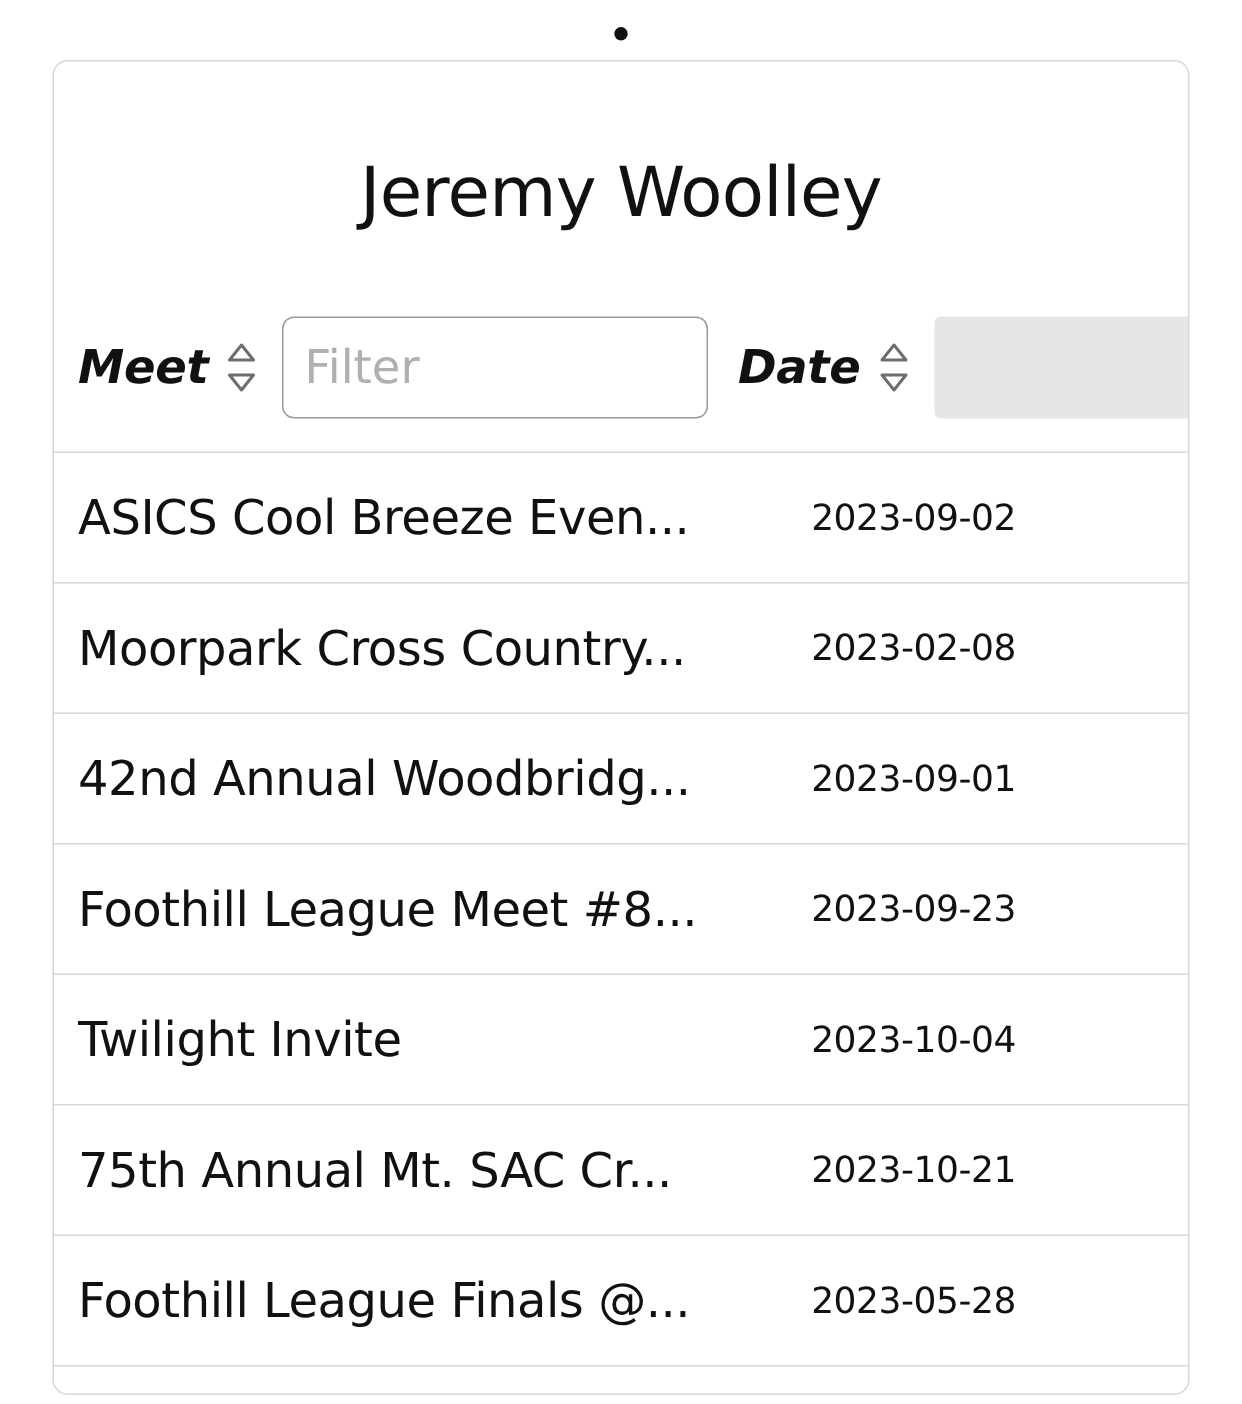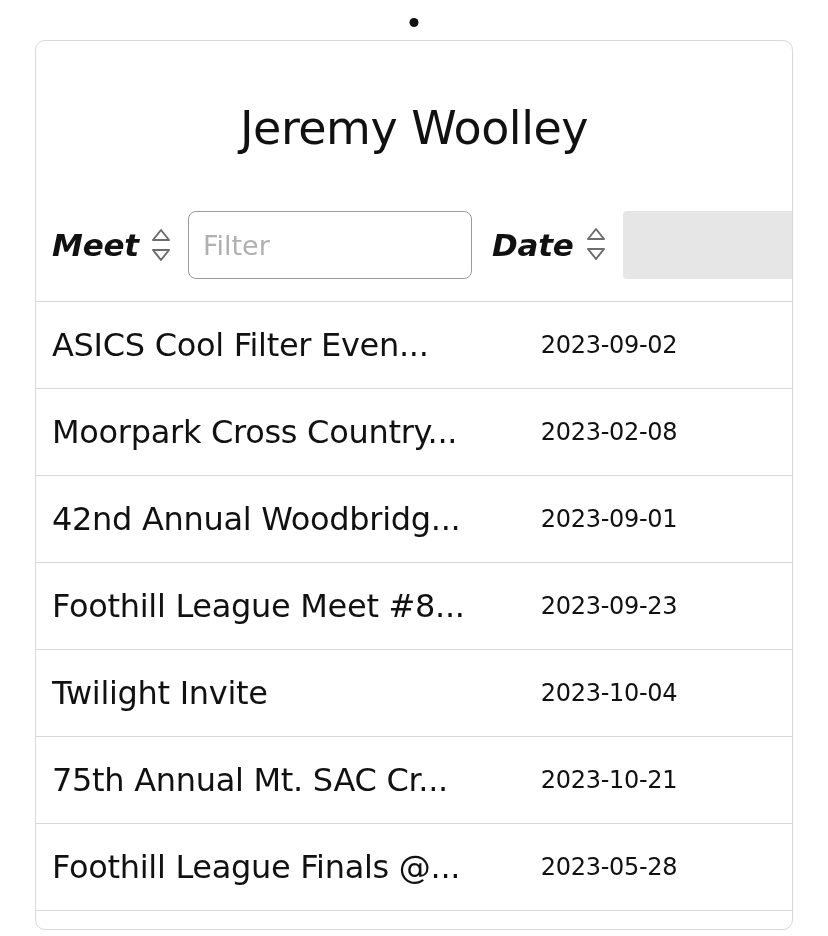--- a/index.html
+++ b/index.html
@@ -90,35 +90,35 @@
 
   .sort-icon svg { display: block; }
 
   .filter-input {
     width: 284px;
     height: 68px;
     margin-left: 14px;
     border: 1px solid #9a9a9a;
     border-radius: 8px;
     background: #ffffff;
-    font-size: 27px;
+    font-size: 31px;
     font-family: "DejaVu Sans", sans-serif;
     color: #111111;
     padding: 0 14px;
     box-sizing: border-box;
     outline: none;
   }
 
   .filter-input::placeholder {
     color: #b0b0b0;
   }
 
   .col-date {
     display: flex;
-    align-items: flex-start;
+    align-items: center;
     margin-left: 20px;
     flex: 0 0 auto;
   }
 
   .date-filter-box {
     margin-left: 14px;
     flex: 1 1 auto;
     height: 68px;
     background: #e6e6e6;
     border-radius: 4px 0 0 4px;
@@ -192,21 +192,21 @@
         </span>
       </div>
 
       <div class="date-filter-box"></div>
 
     </div>
 
     <div class="rows">
 
       <div class="row">
-        <div class="cell-meet">ASICS Cool Filter Even...</div>
+        <div class="cell-meet">ASICS Cool Breeze Even...</div>
         <div class="cell-date">2023-09-02</div>
       </div>
 
       <div class="row">
         <div class="cell-meet">Moorpark Cross Country...</div>
         <div class="cell-date">2023-02-08</div>
       </div>
 
       <div class="row">
         <div class="cell-meet">42nd Annual Woodbridg...</div>

